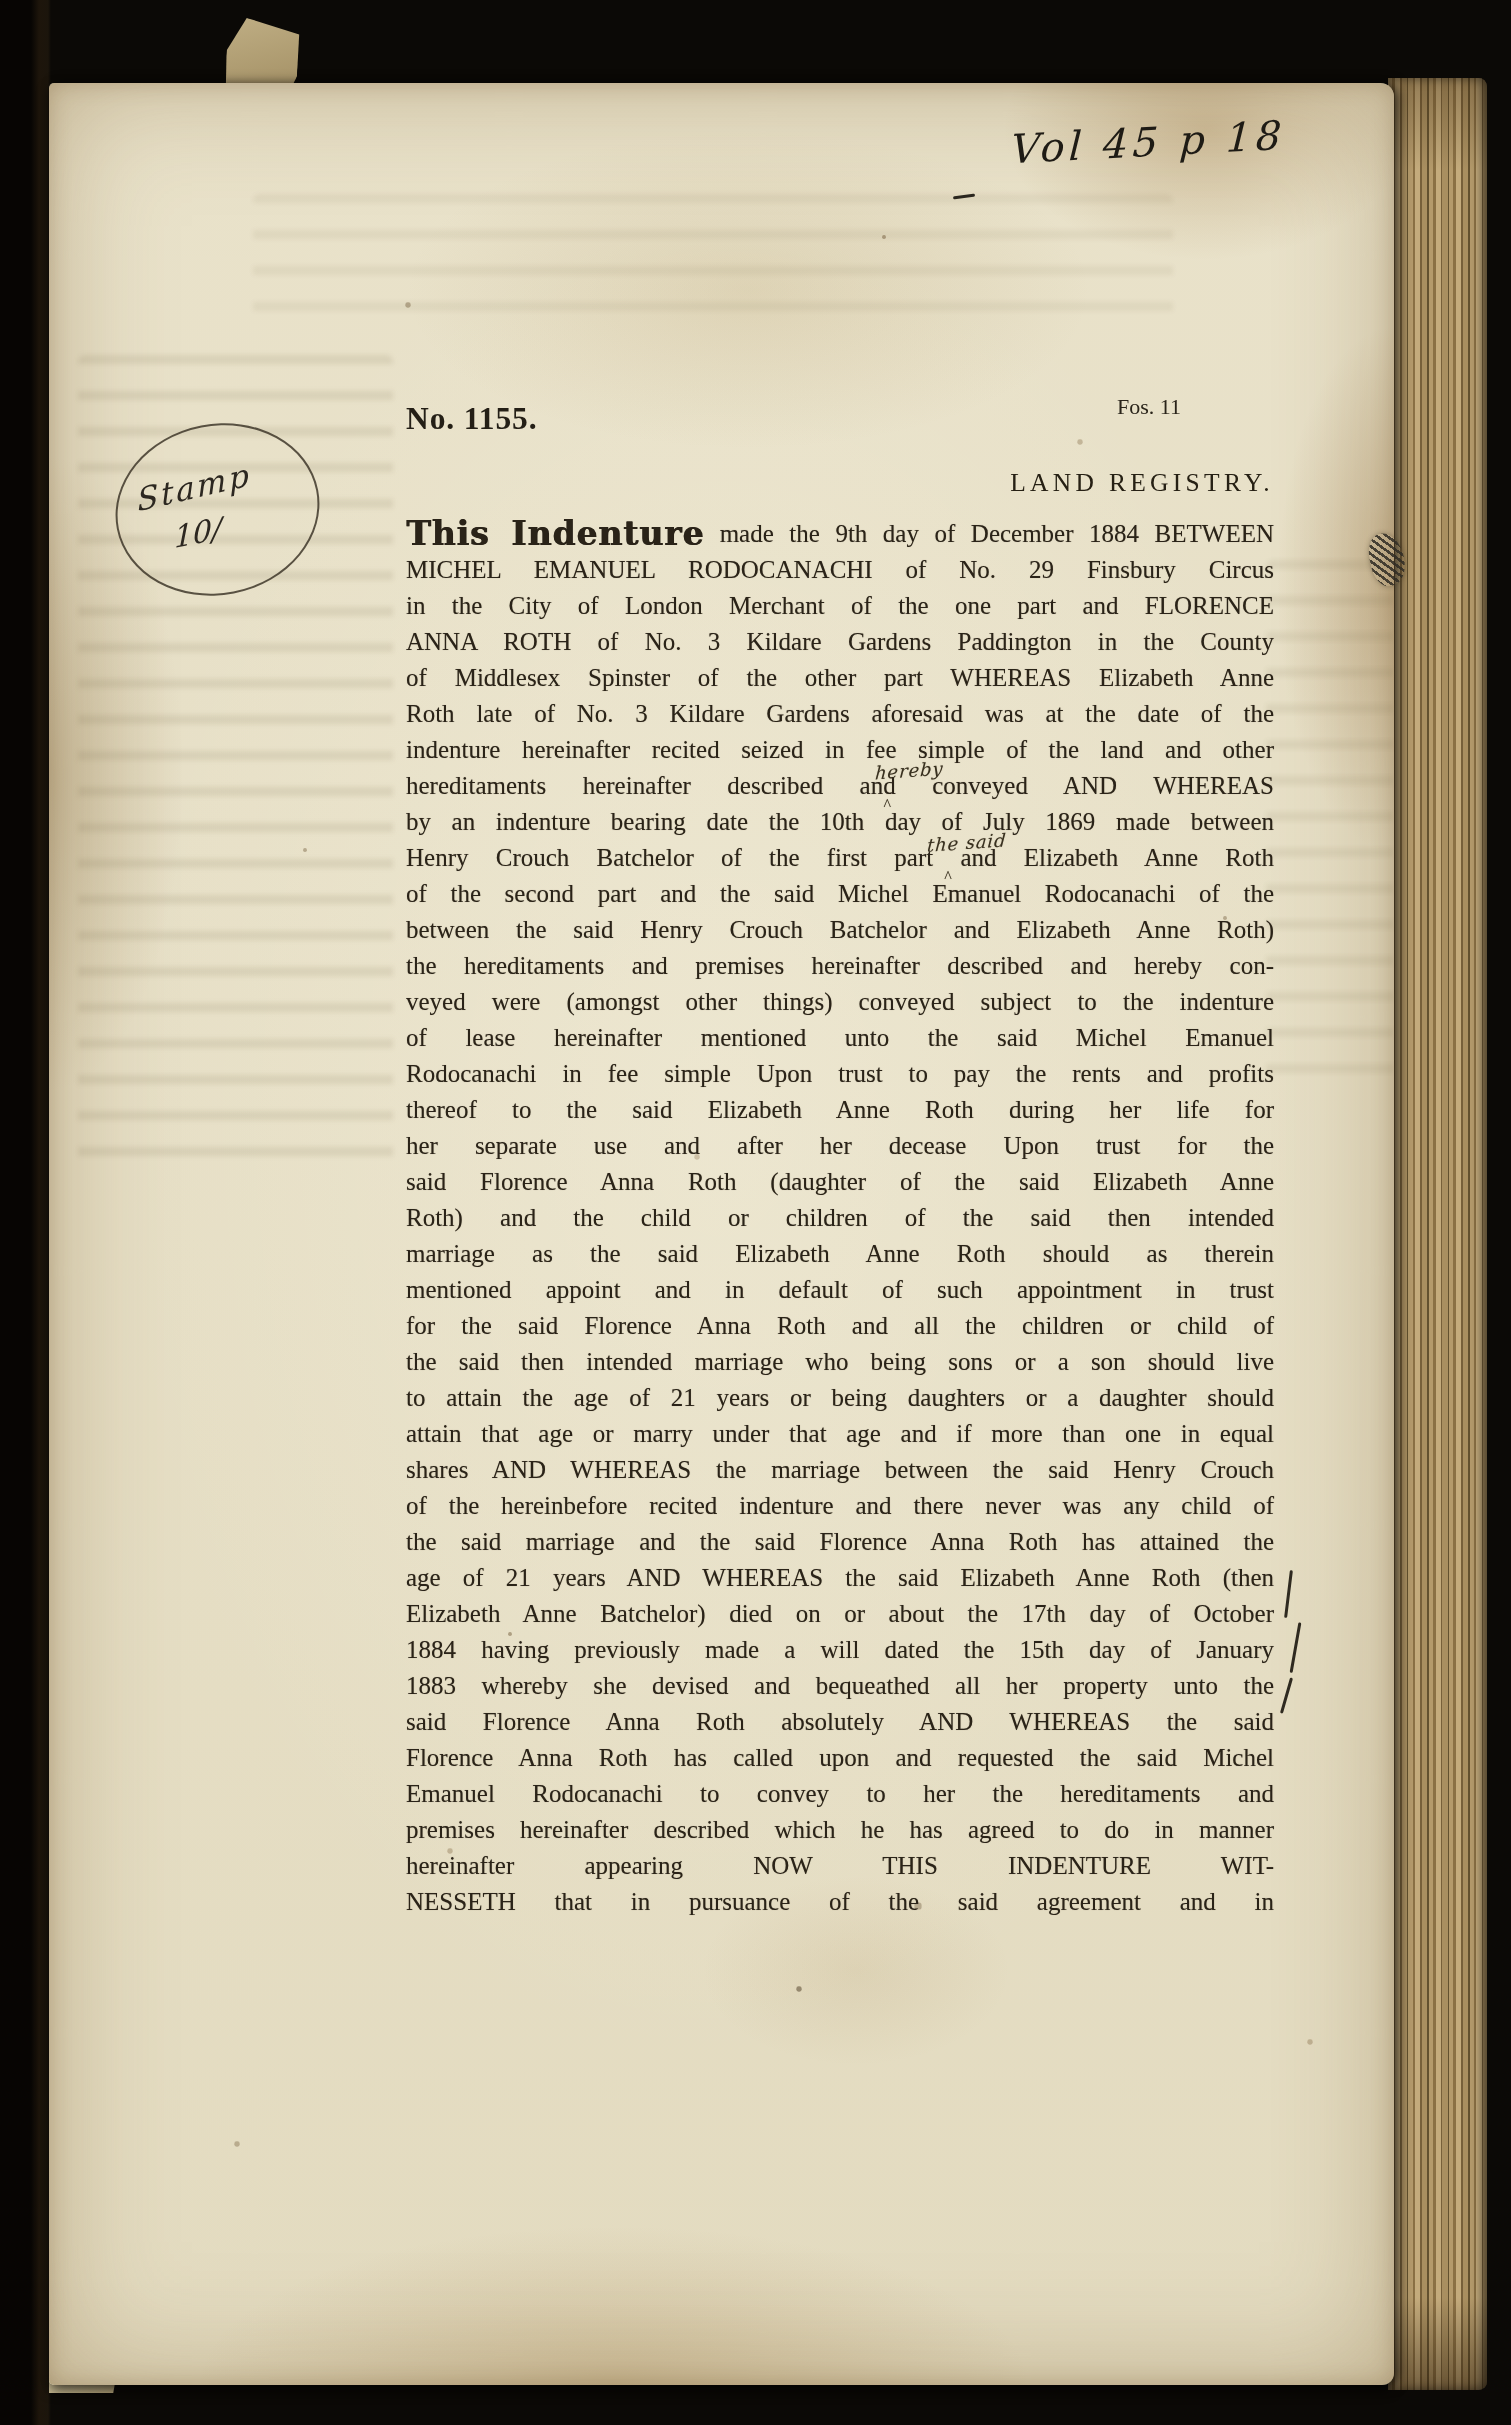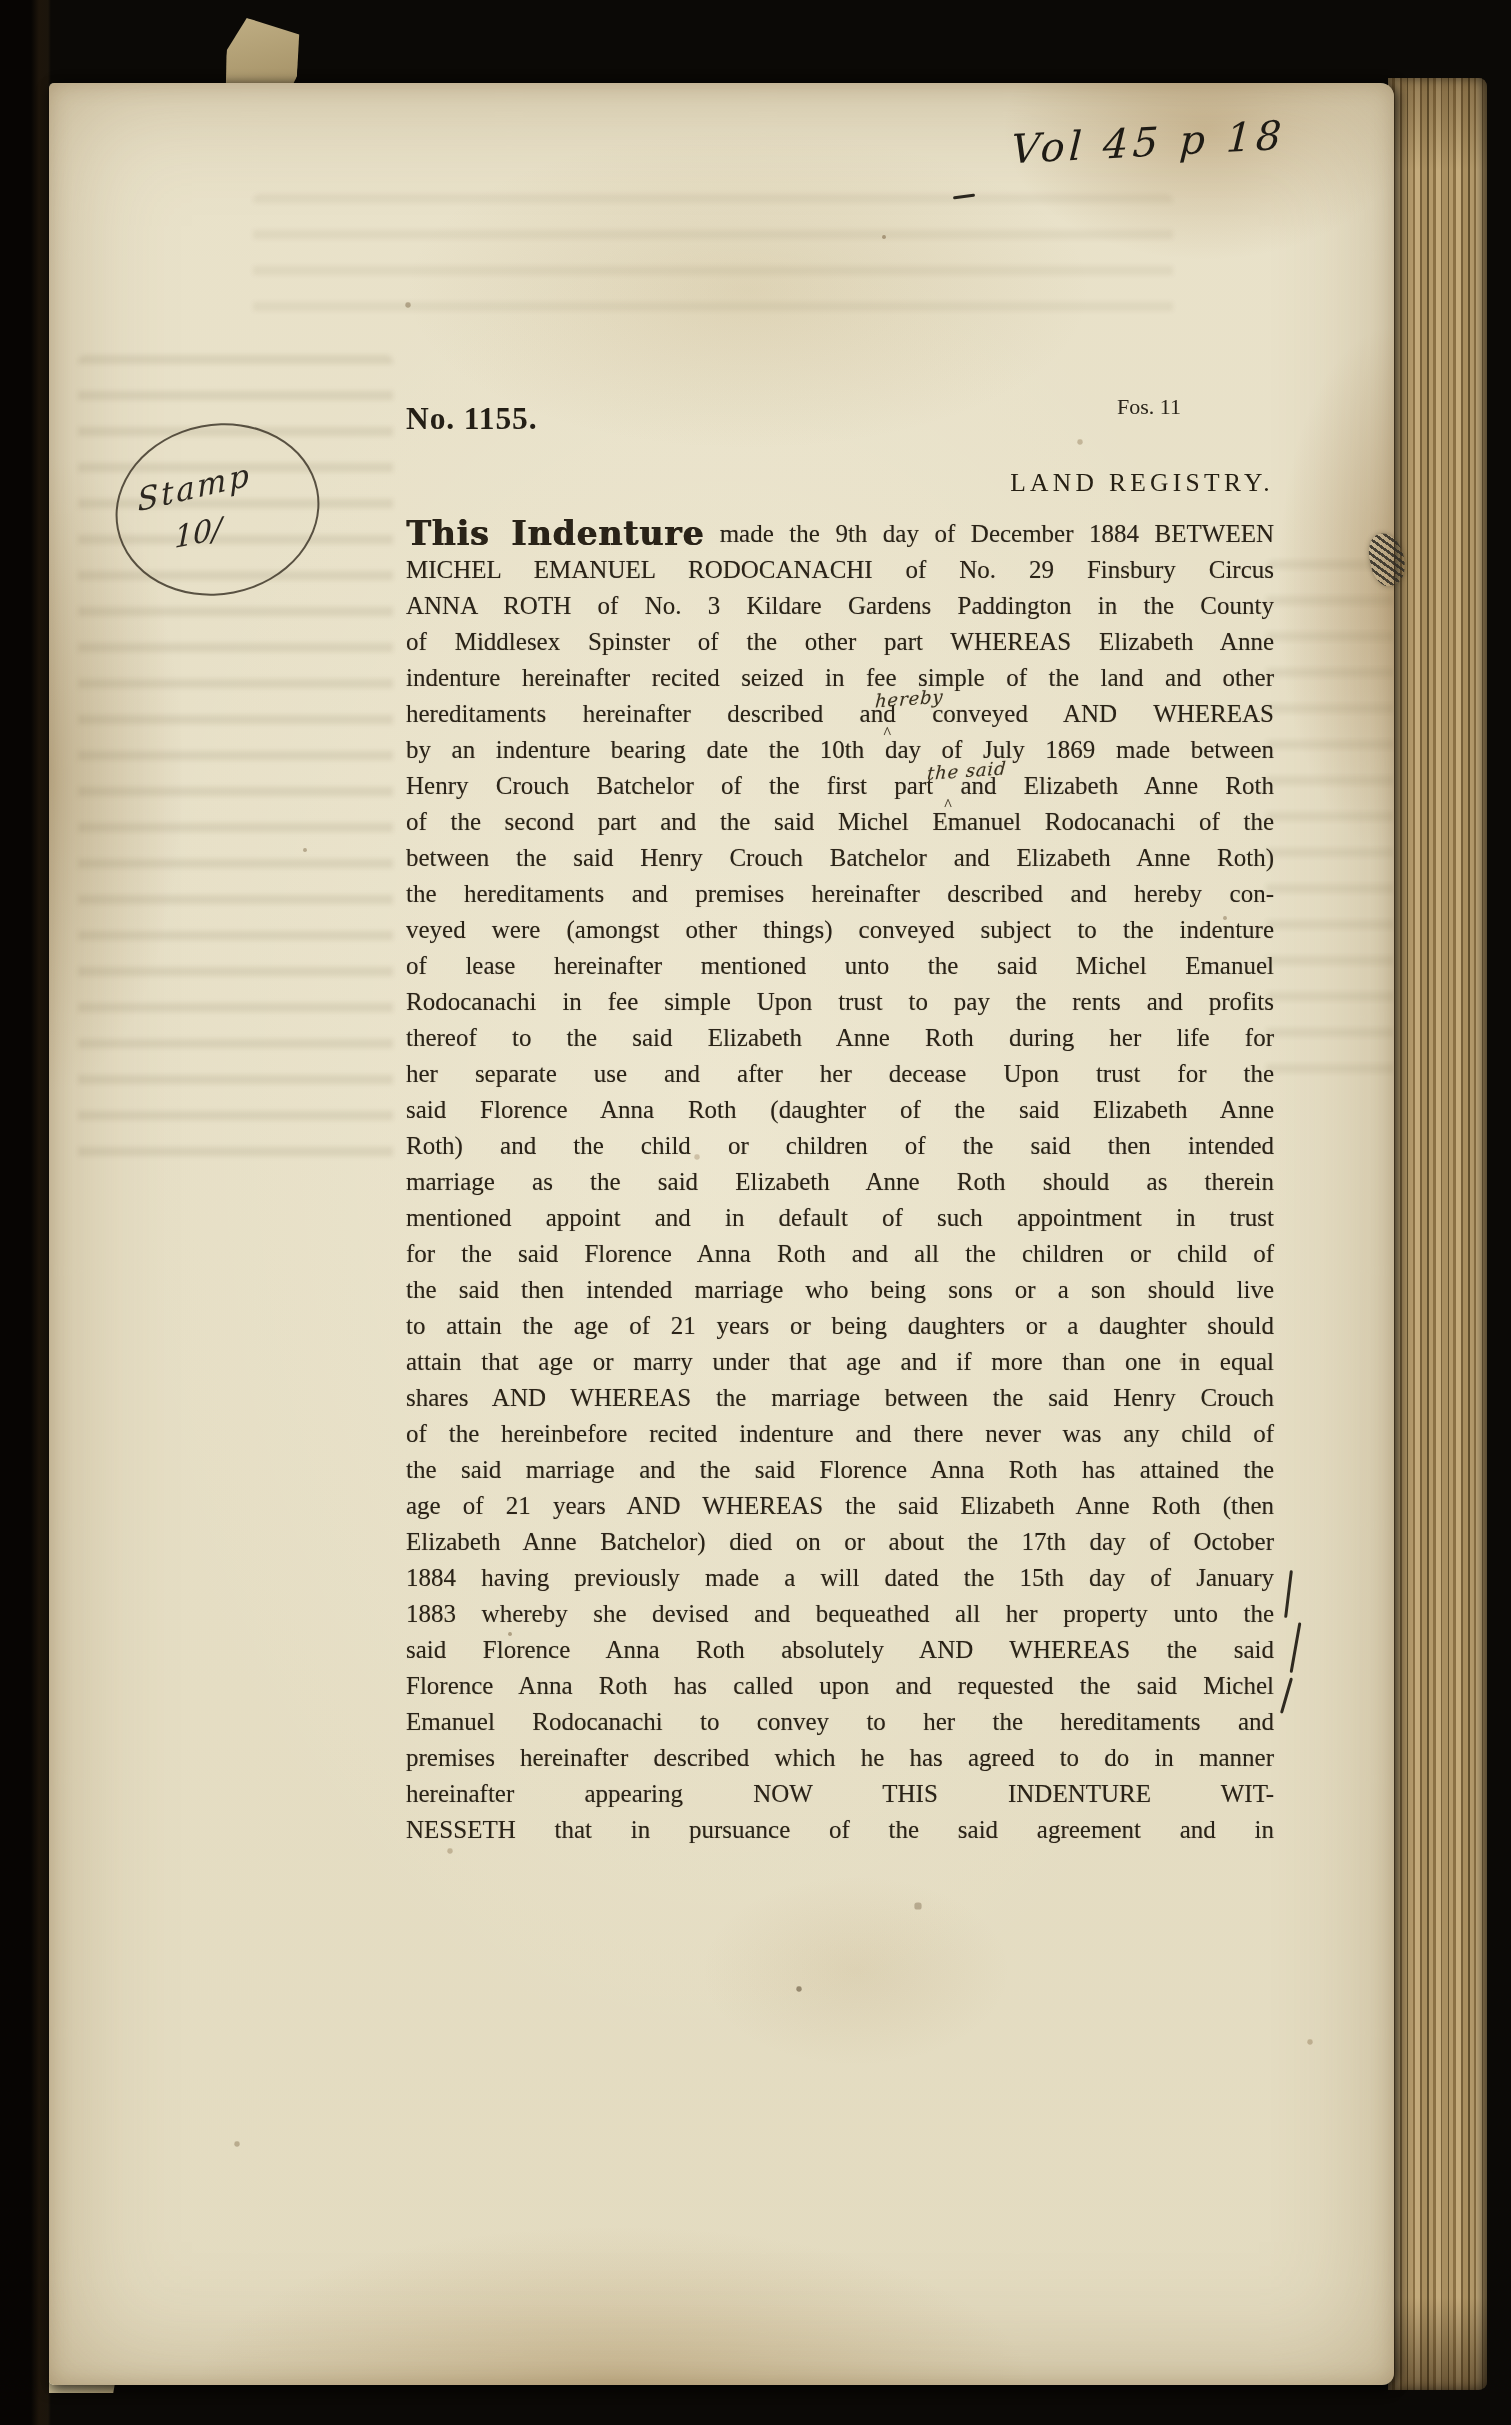--- a/index.html
+++ b/index.html
@@ -216,22 +216,24 @@
       <span class="mm-3"></span>
     </div>
 
     <div class="body-text">
       <div class="line">
         <span class="blackletter">This Indenture</span>
         <span>made the 9th day of December 1884 BETWEEN</span>
       </div>
 
       <div class="line">MICHEL EMANUEL RODOCANACHI of No. 29 Finsbury Circus</div>
+      <div class="line">in the City of London Merchant of the one part and FLORENCE</div>
       <div class="line">ANNA ROTH of No. 3 Kildare Gardens Paddington in the County</div>
       <div class="line">of Middlesex Spinster of the other part WHEREAS Elizabeth Anne</div>
+      <div class="line">Roth late of No. 3 Kildare Gardens aforesaid was at the date of the</div>
       <div class="line">indenture hereinafter recited seized in fee simple of the land and other</div>
 
       <div class="line">
         <span>hereditaments hereinafter described and conveyed AND WHEREAS</span>
         <span class="insertion" style="left:54%">hereby</span>
         <span class="caret" style="left:55%">^</span>
       </div>
 
       <div class="line">by an indenture bearing date the 10th day of July 1869 made between</div>
 

